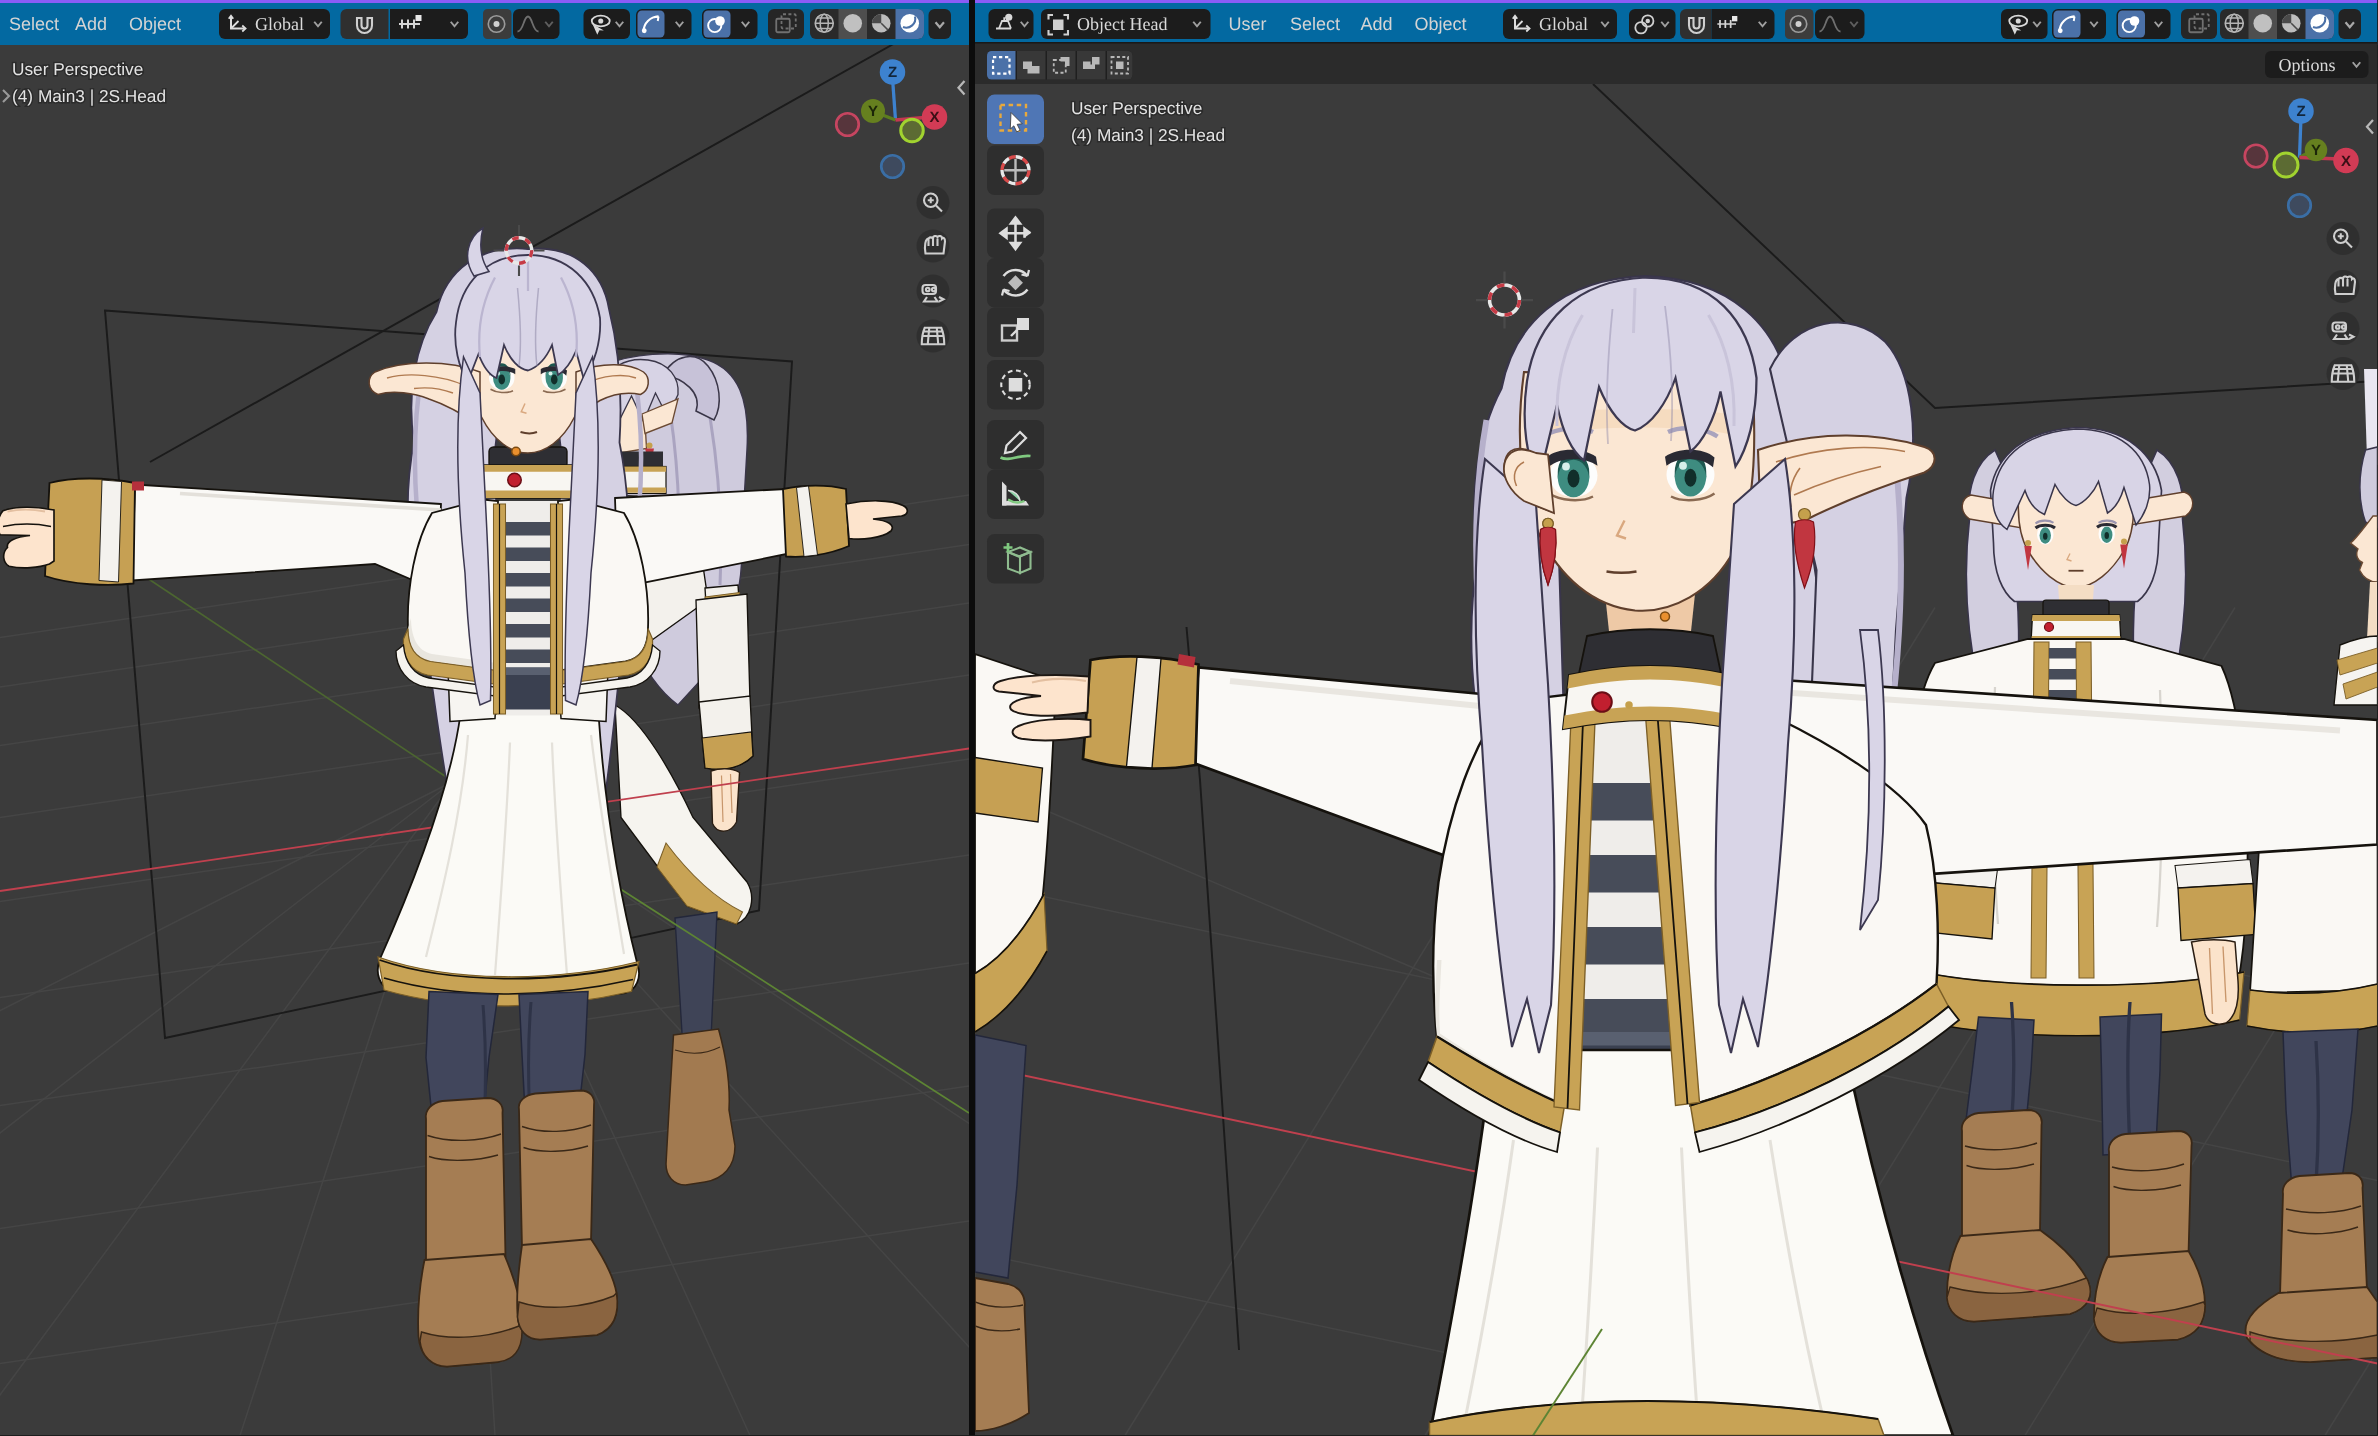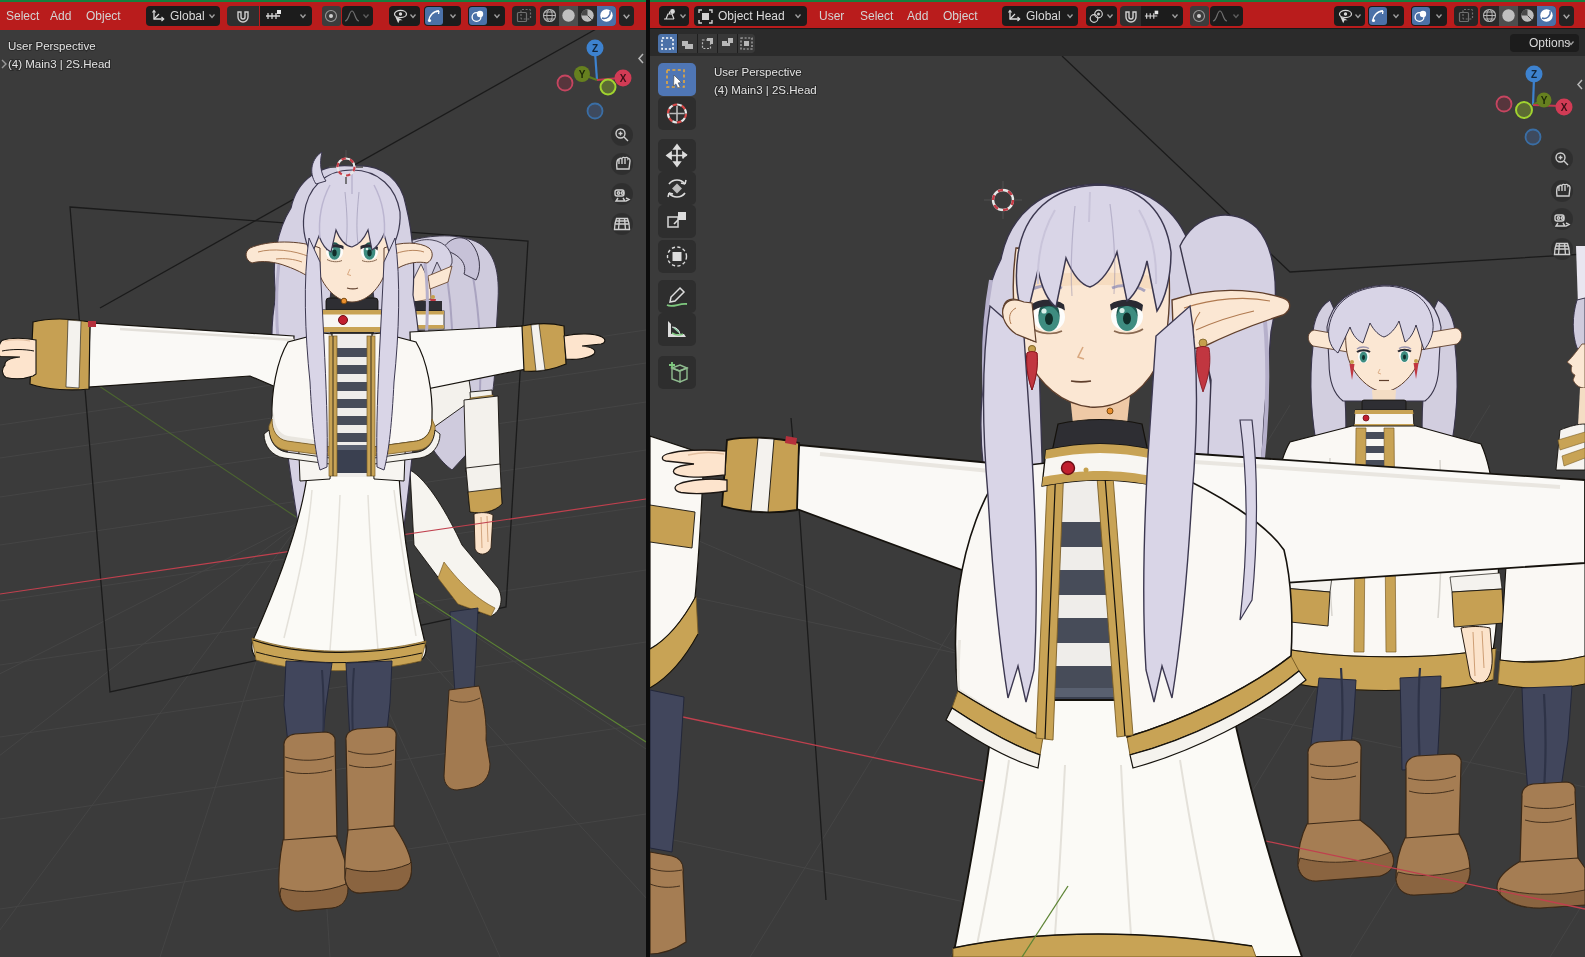--- a/index.html
+++ b/index.html
@@ -1,25 +1,25 @@
 <!DOCTYPE html>
 <html><head>
 <meta charset="utf-8">
 <style>
 html,body{margin:0;padding:0;background:#1a1a1a;}
 #root{position:relative;width:1585px;height:957px;overflow:hidden;background:#0f0f0f;font-family:"Liberation Sans",sans-serif;}
 .panel{position:absolute;top:0;height:957px;}
 #pL{left:0;width:646px;}
 #pR{left:650px;width:935px;}
 #divider{position:absolute;left:646px;top:0;width:4px;height:957px;background:#0c0c0c;}
-.hdr{position:absolute;left:0;right:0;top:0;height:28px;background:#b91c1c;border-top:2px solid #15803d;}
+.hdr{position:absolute;left:0;right:0;top:0;height:28px;background:#0369a1;border-top:2px solid #8b5cf6;}
 .row2{position:absolute;left:0;right:0;top:28px;height:28px;background:#2b2b2b;border-top:1px solid #191919;box-sizing:border-box;}
 .vp{position:absolute;left:0;}
 .menu{position:absolute;top:0;height:28px;line-height:29px;color:#d4d4d4;font-size:12px;}
-.btn{position:absolute;background:#1c1c1c;border-radius:4px;height:20px;top:4px;}
+.btn{position:absolute;background:#1c1c1c;border-radius:4px;height:20px;top:4px;font-family:Liberation Serif, serif;}
 .btn2{position:absolute;background:#2f2f2f;border-radius:3px;height:20px;top:4px;}
 .btxt{color:#dadada;font-size:12px;line-height:20px;position:absolute;white-space:nowrap;}
 svg{display:block;}
 svg text{font-family:"Liberation Sans",sans-serif;}
 .ovtext{fill:#e3e3e3;font-size:11.5px;paint-order:stroke;stroke:#2b2b2b;stroke-width:2px;}
 </style>
 </head>
 <body>
 <div id="root">
 
@@ -813,20 +813,20 @@
             <path d="M1 4h5v5H1zM7 1h5v5h-3v3H4V6h3z" fill="#b8b8b8"></path>
           </svg>
       </div>
       <div style="position:absolute;left:88px;top:5px;width:17px;height:19px;background:#383838;border-radius:0 3px 3px 0">
         <svg style="position:absolute;left:2px;top:3px" width="13" height="13" viewBox="0 0 13 13">
             <rect x="1" y="1" width="11" height="11" fill="none" stroke="#b8b8b8" stroke-width="1.2" stroke-dasharray="2 1.6"></rect>
             <rect x="4" y="4" width="5" height="5" fill="#b8b8b8"></rect>
           </svg>
       </div>
       <div class="btn" style="left:860px;top:5px;width:69px;height:18px">
-        <div class="btxt" style="left:19px;line-height:18px">Options</div>
+        <div class="btxt" style="left:9px;line-height:18px">Options</div>
         <svg style="position:absolute;right:4px;top:5px" width="8" height="8" viewBox="0 0 8 8">
             <path d="M1.5 2.5l2.5 3 2.5-3" stroke="#a0a0a0" fill="none" stroke-width="1.3"></path>
           </svg>
       </div>
     </div>
   </div>
 </div>
 
 </body></html>

